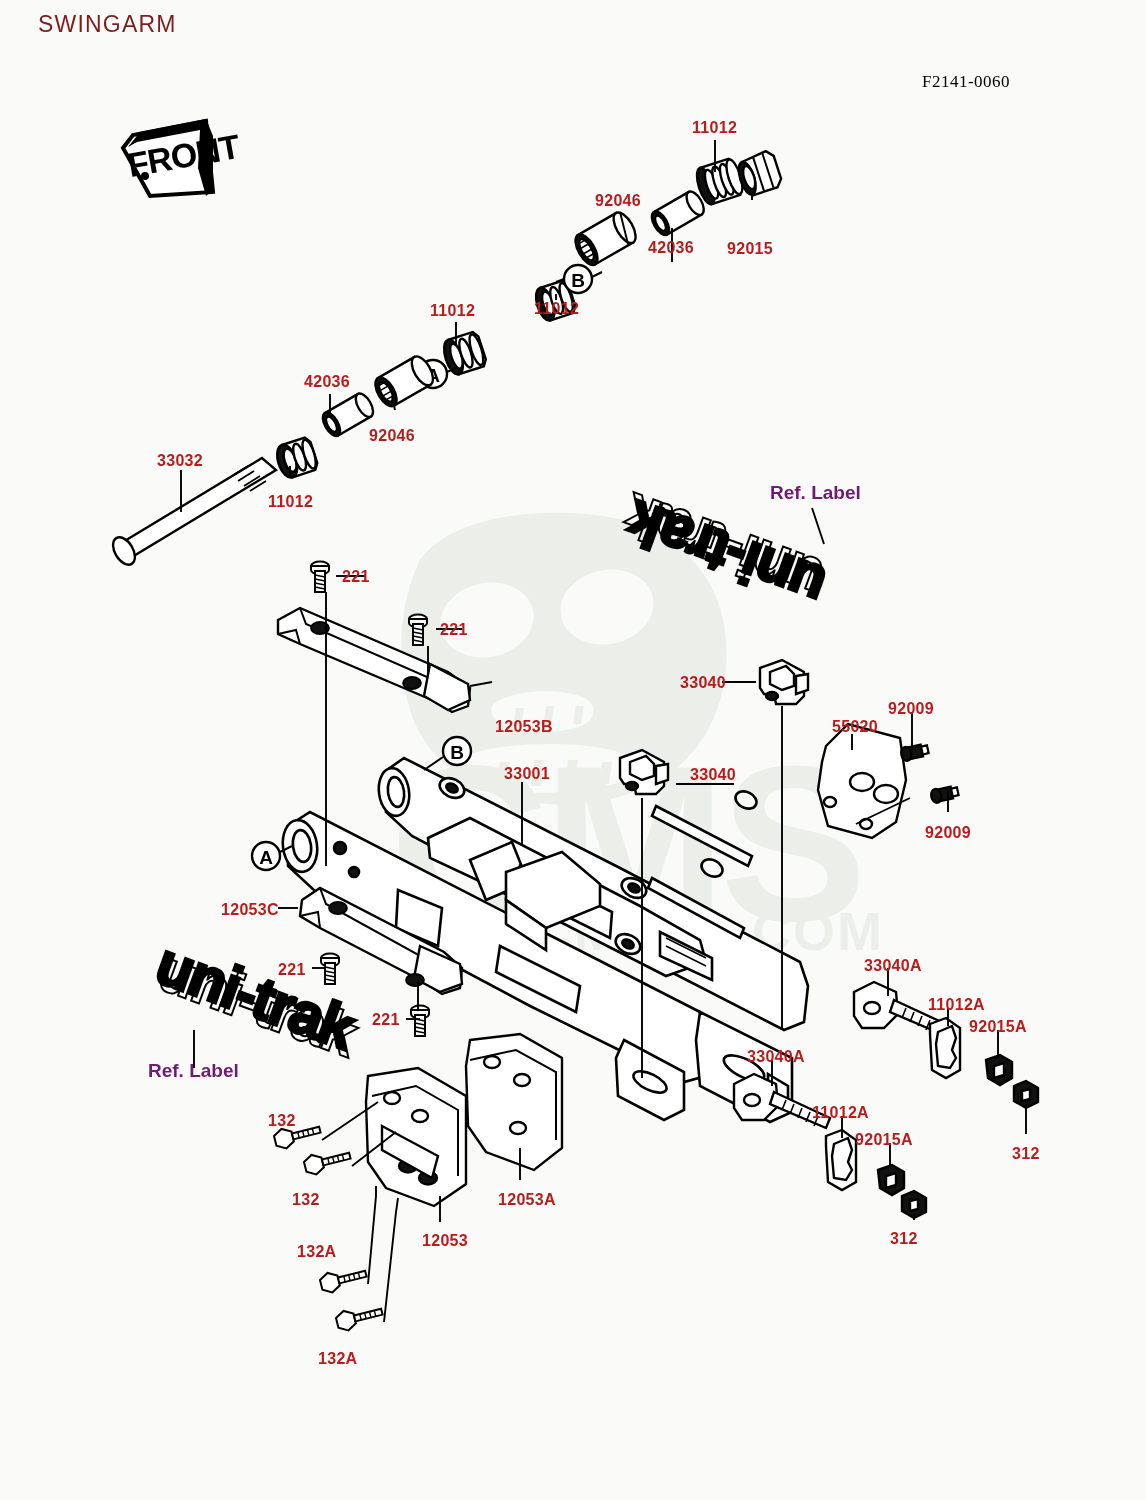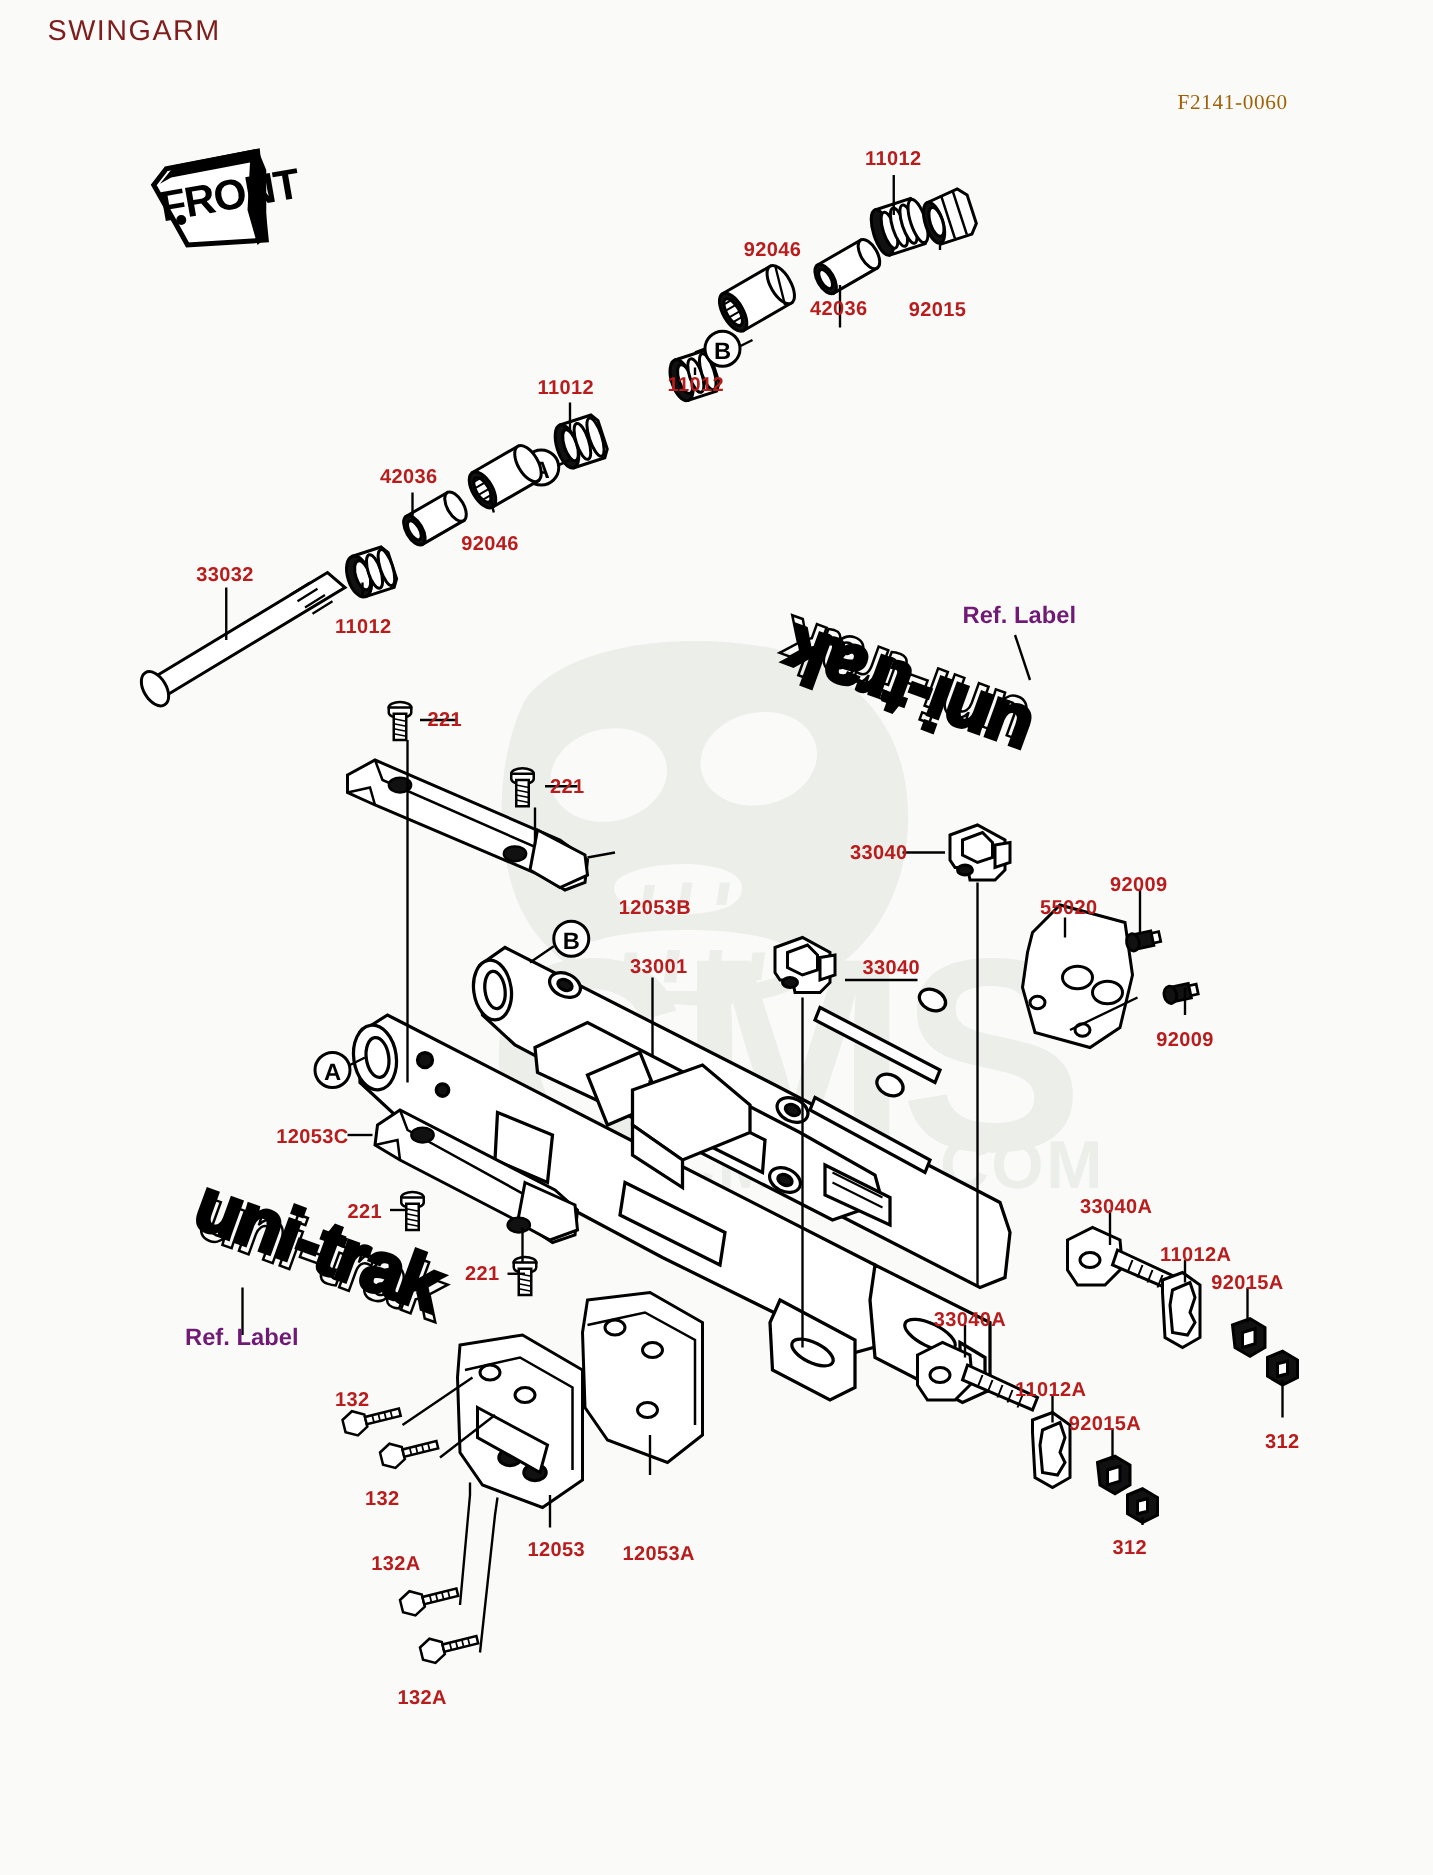--- a/index.html
+++ b/index.html
@@ -14,23 +14,23 @@
   #sheet svg{position:absolute;left:0;top:0;}
 
   .pagetitle{
     position:absolute;left:38px;top:11px;
     font-size:23px;color:#7f1d1d;letter-spacing:1.2px;
     font-family:"Liberation Sans", sans-serif;
     white-space:nowrap;
   }
   .refcode{
     position:absolute;left:922px;top:72px;
-    font-size:17px;color:#a16207;
+    font-size:17px;color:#000000;
     font-family:"Liberation Serif", serif;
-    letter-spacing:0.5px;white-space:nowrap;margin-left:20px;
+    letter-spacing:0.5px;white-space:nowrap;
   }
   .footer{
     position:absolute;left:0;top:1440px;width:1146px;
     text-align:center;
     font-size:37px;color:#c20d0d;
     font-family:"Liberation Sans", sans-serif;
     white-space:nowrap;
   }
   .plabel{
     position:absolute;
@@ -517,19 +517,19 @@
 <div class="plabel" style="left:864px;top:957px;">33040A</div>
 <div class="plabel" style="left:928px;top:996px;">11012A</div>
 <div class="plabel" style="left:969px;top:1018px;">92015A</div>
 <div class="plabel" style="left:747px;top:1048px;">33040A</div>
 <div class="plabel" style="left:812px;top:1104px;">11012A</div>
 <div class="plabel" style="left:855px;top:1131px;">92015A</div>
 <div class="plabel" style="left:1012px;top:1145px;">312</div>
 <div class="plabel" style="left:890px;top:1230px;">312</div>
 <div class="plabel" style="left:268px;top:1112px;">132</div>
 <div class="plabel" style="left:292px;top:1191px;">132</div>
-<div class="plabel" style="left:498px;top:1191px;margin-top:44px;">12053A</div>
+<div class="plabel" style="left:498px;top:1191px;">12053A</div>
 <div class="plabel" style="left:422px;top:1232px;text-align:center;">12053</div>
 <div class="plabel" style="left:297px;top:1243px;">132A</div>
 <div class="plabel" style="left:318px;top:1350px;">132A</div>
 
 
 </div>
 
 </body></html>

